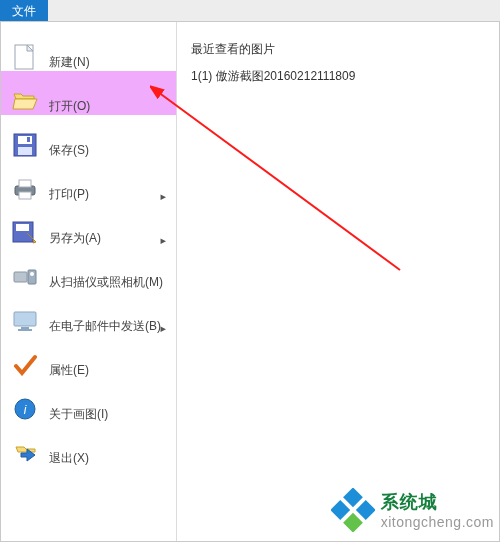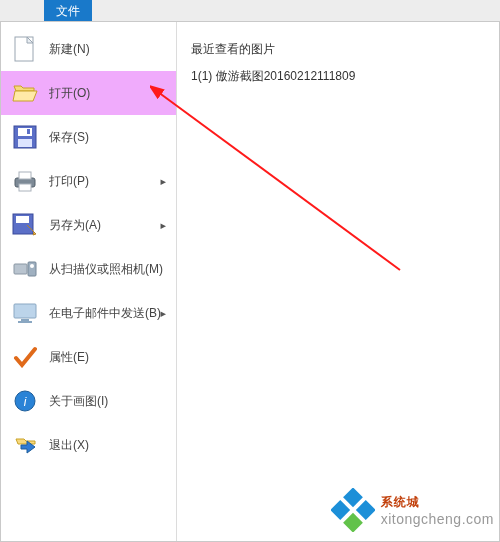--- a/index.html
+++ b/index.html
@@ -1,30 +1,30 @@
 <!DOCTYPE html>
 <html><head>
   <meta charset="utf-8">
   <style>
     * { margin: 0; padding: 0; box-sizing: border-box; font-family: "Microsoft YaHei", "Segoe UI", sans-serif; font-size: 12px; }
     body { width: 500px; height: 542px; background: #fff; position: relative; overflow: hidden; }
     .tabbar { height: 22px; background: #ededed; border-bottom: 1px solid #c9c9c9; display: flex; }
-    .tab { padding: 3px 12px; background: #1979ca; color: #fff; margin-left: 44px; }
+    .tab { padding: 3px 12px; background: #1979ca; color: #fff; }
     .main { display: flex; height: calc(100% - 22px); border: 1px solid #c9c9c9; border-top: none; }
     .menu-col { width: 176px; border-right: 1px solid #dcdcdc; padding: 5px 0; }
-    .item { display: flex; align-items: center; height: 44px; padding: 0 10px; color: #444; position: relative; cursor: default; }
+    .item { display: flex; align-items: flex-end; height: 44px; padding: 0 10px; color: #444; position: relative; cursor: default; }
     .item.hover { background: #f0abfc; }
     .item.with-sub::after { content: "▸"; position: absolute; right: 10px; color: #555; font-size: 11px; }
     .icon { width: 28px; height: 28px; margin-right: 10px; display: flex; align-items: center; justify-content: center; }
     .right-col { flex: 1; padding: 10px 14px; margin-top: 9px; }
     .heading { font-size: 12px; color: #333; margin-bottom: 10px; }
     .recent { color: #333; }
     .arrow { position: absolute; left: 150px; top: 80px; pointer-events: none; }
     .water { position: absolute; right: 6px; bottom: 10px; display: flex; align-items: center; gap: 6px; }
-    .water-text b { font-size: 12px; color: #c2410c; letter-spacing: 1px; }
+    .water-text b { font-size: 18px; color: #15803d; letter-spacing: 1px; }
     .water-sub { font-size: 14px; color: #999; letter-spacing: 0.5px; }
   </style>
 </head>
 <body>
 
 <div class="tabbar">
   <div class="tab">文件</div>
 </div>
 
 <div class="main">

